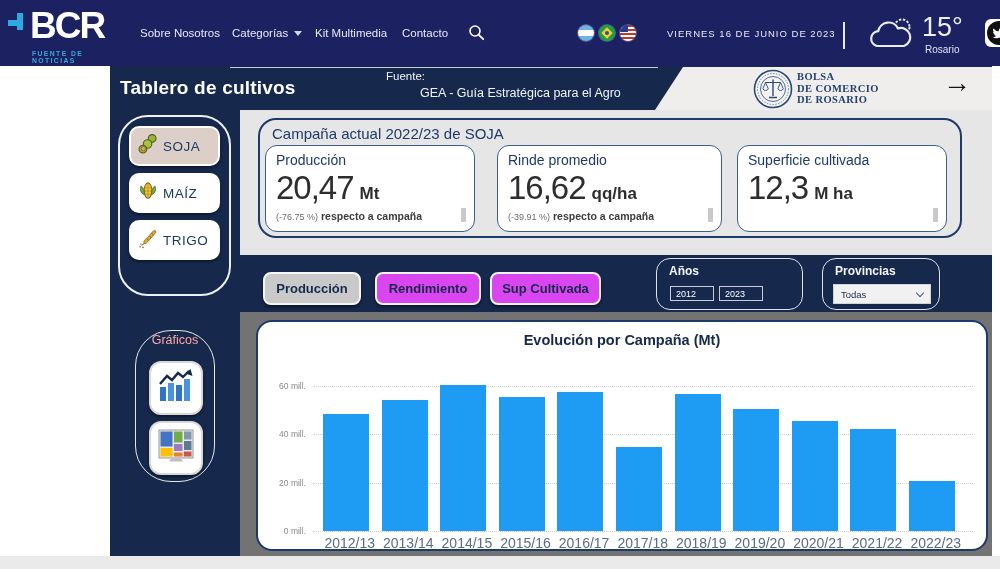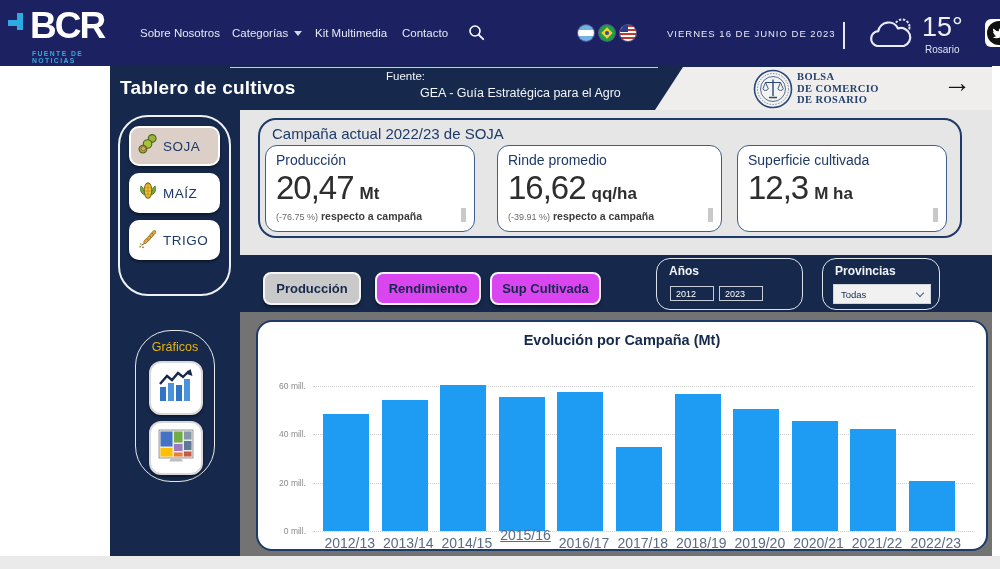--- a/index.html
+++ b/index.html
@@ -46,21 +46,21 @@
 
   
   .sidebar { position:absolute; left:110px; top:110px; width:130px; height:446px; background:#16294c; }
   .crops-box { position:absolute; left:8px; top:5px; width:113px; height:181px; border:2px solid #eef0f4; border-radius:30px; }
   .crop-btn { position:absolute; left:9px; width:91px; height:40px; background:#ffffff; border:2px solid #ffffff;
               border-radius:10px; box-shadow:0 2px 3px rgba(0,0,0,.45); display:flex; align-items:center;
               gap:3px; padding-left:5px; cursor:pointer; }
   .crop-btn.selected { background:#dbcfc7; }
   .crop-label { font-size:13.5px; color:#1e3a68; letter-spacing:.5px; }
   .graficos-box { position:absolute; left:25px; top:220px; width:80px; height:152px; border:1.5px solid #e8e8e8; border-radius:36px; text-align:center; }
-  .graficos-label { margin-top:9px; font-size:12.5px; color:#eab308; }
+  .graficos-label { margin-top:2px; font-size:12.5px; color:#fca5a5; }
   .ico-btn { position:absolute; left:13px; width:54px; height:54px; background:#ffffff; border:2px solid #d8d8d8;
              border-radius:12px; box-shadow:0 2px 3px rgba(0,0,0,.45); display:flex; align-items:center; justify-content:center; cursor:pointer; }
 
   
   .kpi-row { position:absolute; left:240px; top:110px; width:752px; height:145px; background:#e7e6e6; }
   .kpi-container { position:absolute; left:18px; top:8px; width:704px; height:120px; border:2px solid #1e3a68; border-radius:18px; }
   .kpi-title { position:absolute; left:32px; top:15px; font-size:15px; color:#1e3a68; }
   .kpi-card { position:absolute; top:35px; height:87px; background:#ffffff; border:1.5px solid #3d5e8f;
               border-radius:12px; padding:6px 10px 0 10px; }
   .kpi-name { font-size:14px; color:#1e3a68; }
@@ -318,21 +318,21 @@
         <div class="ytick" style="top: 107.333px;">40 mill.</div>
         <div class="gridline" style="top: 64px;"></div>
         <div class="ytick" style="top: 59px;">60 mill.</div>
         <div class="bar" style="left: 65px; top: 91.7917px; height: 117.208px; background: rgb(30, 156, 244);"></div>
         <div class="xtick" style="left: 59px; top: 213px;">2012/13</div>
         <div class="bar" style="left: 123.6px; top: 77.775px; height: 131.225px; background: rgb(30, 156, 244);"></div>
         <div class="xtick" style="left: 117.6px; top: 213px;">2013/14</div>
         <div class="bar" style="left: 182.2px; top: 63.275px; height: 145.725px; background: rgb(30, 156, 244);"></div>
         <div class="xtick" style="left: 176.2px; top: 213px;">2014/15</div>
         <div class="bar" style="left: 240.8px; top: 74.6333px; height: 134.367px; background: rgb(30, 156, 244);"></div>
-        <div class="xtick" style="left: 234.8px; top: 205px; text-decoration: underline;">2015/16</div>
+        <div class="xtick" style="left: 234.8px; top: 213px;">2015/16</div>
         <div class="bar" style="left: 299.4px; top: 70.2833px; height: 138.717px; background: rgb(30, 156, 244);"></div>
         <div class="xtick" style="left: 293.4px; top: 213px;">2016/17</div>
         <div class="bar" style="left: 358px; top: 125.142px; height: 83.8583px; background: rgb(30, 156, 244);"></div>
         <div class="xtick" style="left: 352px; top: 213px;">2017/18</div>
         <div class="bar" style="left: 416.6px; top: 71.975px; height: 137.025px; background: rgb(30, 156, 244);"></div>
         <div class="xtick" style="left: 410.6px; top: 213px;">2018/19</div>
         <div class="bar" style="left: 475.2px; top: 86.7167px; height: 122.283px; background: rgb(30, 156, 244);"></div>
         <div class="xtick" style="left: 469.2px; top: 213px;">2019/20</div>
         <div class="bar" style="left: 533.8px; top: 99.2833px; height: 109.717px; background: rgb(30, 156, 244);"></div>
         <div class="xtick" style="left: 527.8px; top: 213px;">2020/21</div>

